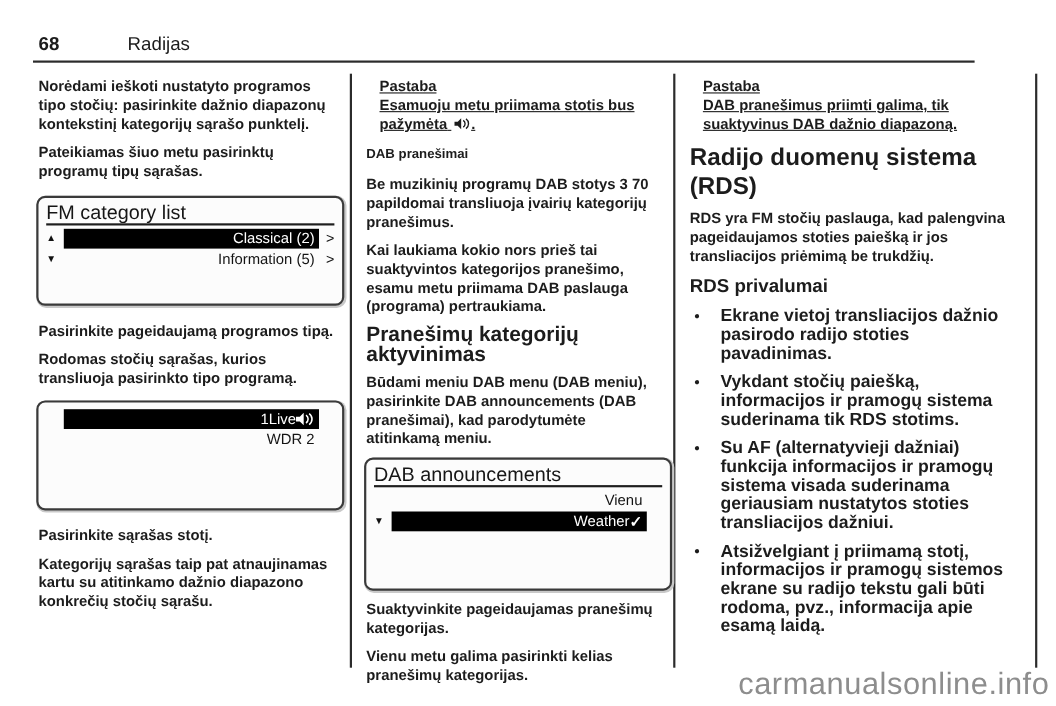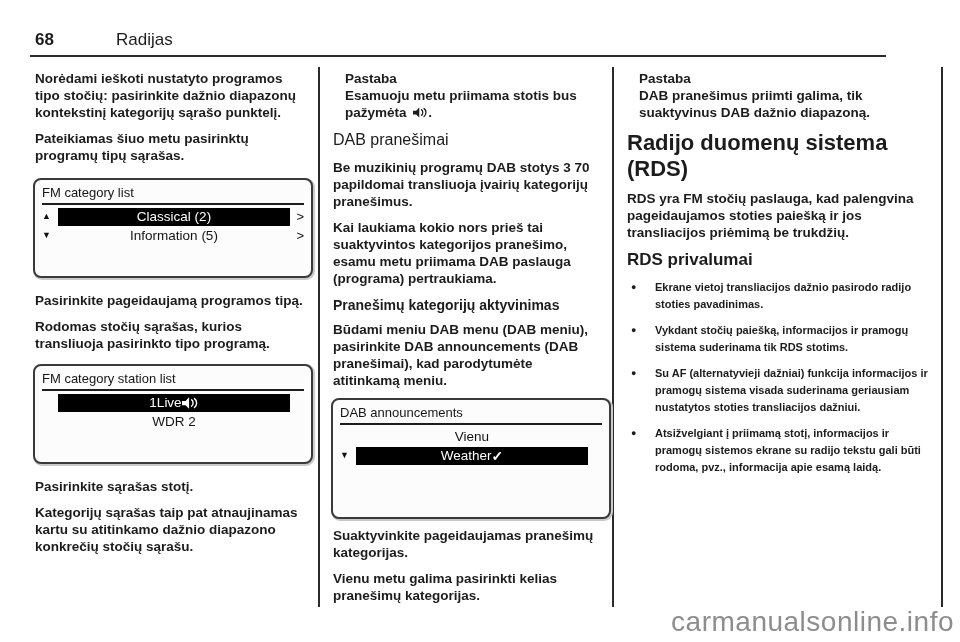--- a/index.html
+++ b/index.html
@@ -15,44 +15,44 @@
   .vline{position:absolute;top:67px;height:540px;width:2px;background:#2b2b2b;}
   .vline.v1{left:318px;}
   .vline.v2{left:612px;}
   .vline.v3{left:941px;}
   
   .col{position:absolute;top:70px;}
   .col1{left:35px;width:273px;}
   .col2{left:333px;width:269px;}
   .col3{left:627px;width:302px;}
   .p{font-size:13.5px;line-height:17px;font-weight:700;margin:0 0 9px 0;}
-  .note{padding-left:12px;}
+  .note{padding-left:12px;text-decoration:underline;}
   .note-label{display:block;}
   .h1{font-size:22px;line-height:26px;font-weight:700;margin:0 0 8px 0;}
-  .h2{font-size:16px;line-height:20px;font-weight:400;margin:4px 0 9px 0;}
-  .h3{font-size:14px;line-height:18px;font-weight:700;margin:6px 0 7px 0;}
+  .h2{font-size:12px;line-height:20px;font-weight:700;margin:4px 0 9px 0;}
+  .h3{font-size:19px;line-height:18px;font-weight:700;margin:6px 0 7px 0;}
   
   .ui-box{
     width:280px;height:100px;margin:8px 0 14px -2px;background:#fcfcfc;
     border:2px solid #3a3a3a;border-radius:8px;box-shadow:1px 1px 0 1px #c9c9c9;
     padding:5px 7px 0 7px;box-sizing:border-box;font-weight:400;
   }
-  .ui-title{font-size:13px;line-height:16px;color:#161616;border-bottom:2px solid #1e1e1e;padding-bottom:2px;margin-bottom:2px;}
+  .ui-title{font-size:18px;line-height:16px;color:#161616;border-bottom:2px solid #1e1e1e;padding-bottom:2px;margin-bottom:2px;}
   .ui-row{display:flex;align-items:center;height:19px;font-size:13.5px;}
   .ui-arrow{width:16px;flex:0 0 16px;font-size:9px;line-height:19px;color:#111;text-align:left;}
-  .ui-label{flex:1 1 auto;display:flex;align-items:center;justify-content:center;height:18px;padding:0 4px;color:#141414;}
+  .ui-label{flex:1 1 auto;display:flex;align-items:center;justify-content:flex-end;height:18px;padding:0 4px;color:#141414;}
   .ui-label.sel{background:#000;color:#fff;}
   .ui-chev{width:14px;flex:0 0 14px;text-align:right;font-size:13px;color:#111;}
   .check{font-size:14px;font-weight:700;}
   .spk{display:inline-block;}
   .spk-inline{display:inline-block;vertical-align:-1px;margin-left:3px;}
   
   .bullet-row{display:flex;margin:0 0 9px 2px;}
   .bullet-glyph{flex:0 0 24px;font-size:9px;line-height:17px;padding-left:2px;}
-  .bullet-text{flex:1 1 auto;font-size:11px;line-height:17px;font-weight:700;}
+  .bullet-text{flex:1 1 auto;font-size:16px;line-height:17px;font-weight:700;}
   
   .watermark{
     position:absolute;right:6px;bottom:4px;font-size:28px;line-height:32px;
     color:#8d8d8d;font-weight:400;letter-spacing:0.5px;
   }
 </style>
 </head>
 <body>
 
 <div>
@@ -84,21 +84,20 @@
           <span>Information (5)</span>
         </span>
         <span class="ui-chev">&gt;</span>
       </div>
     </div>
 
     <p class="p">Pasirinkite pageidaujamą programos tipą.</p>
     <p class="p" style="margin-bottom:12px">Rodomas stočių sąrašas, kurios transliuoja pasirinkto tipo programą.</p>
 
     <div class="ui-box">
-      <div class="ui-title">FM category station list</div>
       <div class="ui-row">
         <span class="ui-arrow"></span>
         <span class="ui-label sel">
           <span>1Live</span>
           <svg class="spk" width="17" height="12" viewBox="0 0 24 16" style="color:#fff">
             <polygon points="0,5 5,5 10,0 10,16 5,11 0,11" fill="currentColor"></polygon>
             <path d="M13 3 a6 6 0 0 1 0 10" stroke="currentColor" fill="none" stroke-width="2"></path>
             <path d="M17 1 a8.5 8.5 0 0 1 0 14" stroke="currentColor" fill="none" stroke-width="2"></path>
           </svg>
         </span>

